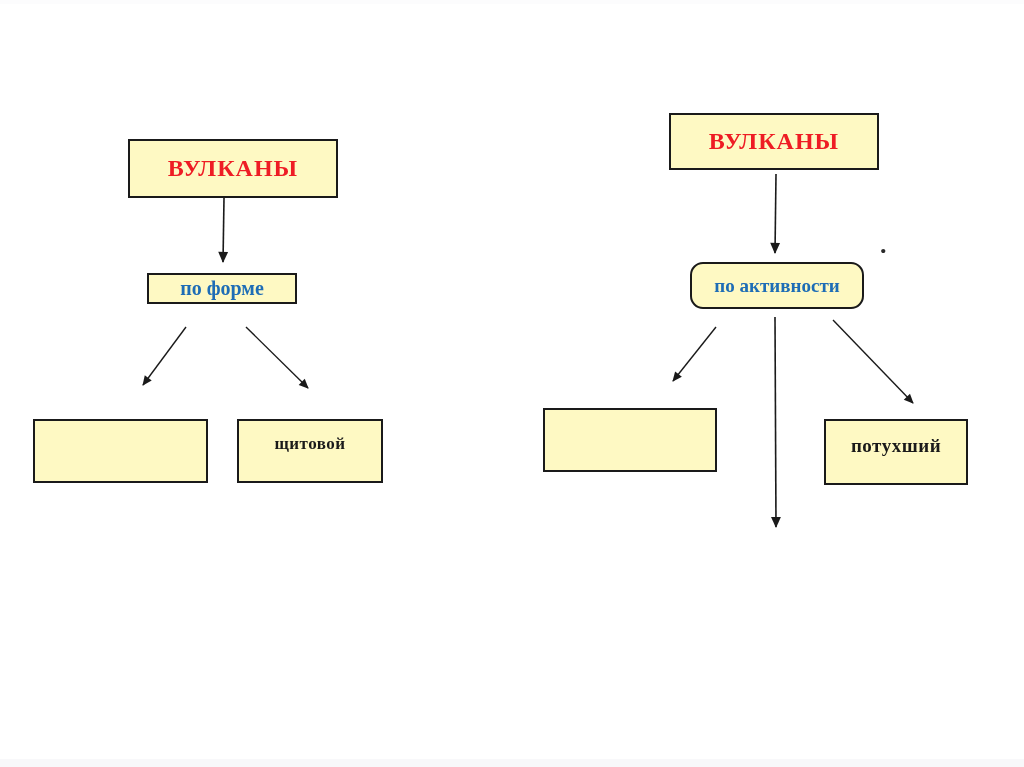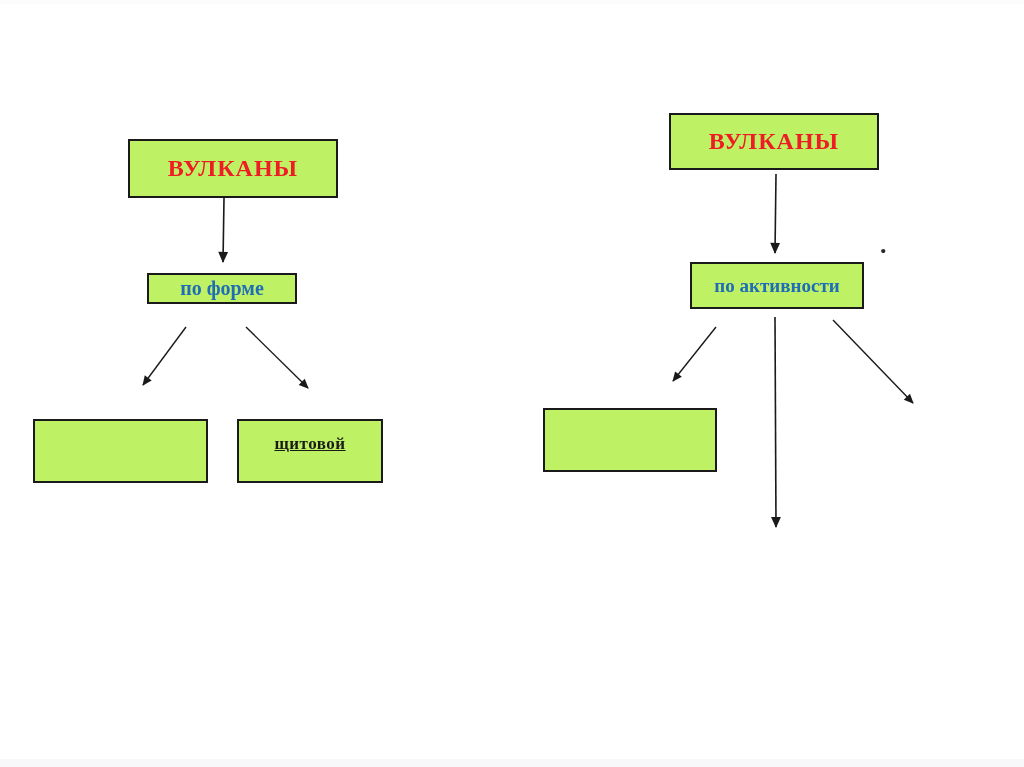--- a/index.html
+++ b/index.html
@@ -18,21 +18,21 @@
   .edge-strip {
     position: absolute;
     left: 0;
     width: 100%;
   }
   .edge-top { top: 0; height: 4px; background: #fcfcfd; }
   .edge-bottom { bottom: 0; height: 8px; background: #f8f8fa; }
 
   .dbox {
     position: absolute;
-    background: #bef264;
+    background: #fef9c3;
     border: 2px solid #1a1a1a;
     display: flex;
     align-items: center;
     justify-content: center;
     box-sizing: border-box;
     text-align: center;
   }
   .title-text {
     color: #ee1c24;
     font-weight: bold;
@@ -42,21 +42,21 @@
   .category-text {
     color: #1e6db6;
     font-weight: bold;
   }
   .cat-shape { font-size: 20px; }
   .cat-activity { font-size: 19px; }
   .child-text {
     color: #1a1a1a;
     font-weight: 600;
   }
-  .child-shield { font-size: 17px; padding-bottom: 14px; letter-spacing: 0.5px; text-decoration: underline; }
+  .child-shield { font-size: 17px; padding-bottom: 14px; letter-spacing: 0.5px; }
   .child-extinct { font-size: 19px; padding-bottom: 12px; letter-spacing: 0.5px; }
 
   svg.arrows {
     position: absolute;
     left: 0;
     top: 0;
     width: 1024px;
     height: 767px;
     pointer-events: none;
   }
@@ -109,24 +109,27 @@
   </div>
 
   <div class="dbox" style="left:237px; top:419px; width:146px; height:64px;">
     <span class="child-text child-shield">щитовой</span>
   </div>
 
   <div class="dbox" style="left:669px; top:113px; width:210px; height:57px;">
     <span class="title-text">ВУЛКАНЫ</span>
   </div>
 
-  <div class="dbox" style="left:690px; top:262px; width:174px; height:47px;">
+  <div class="dbox" style="left:690px; top:262px; width:174px; height:47px;border-radius:13px;">
     <span class="category-text cat-activity">по активности</span>
   </div>
 
   <span class="stray-period">.</span>
 
   <div class="dbox" style="left:543px; top:408px; width:174px; height:64px;">
     <span class="child-text child-extinct"></span>
   </div>
 
+  <div class="dbox" style="left:824px; top:419px; width:144px; height:66px;">
+    <span class="child-text child-extinct">потухший</span>
+  </div>
 
 </div>
 
 </body></html>

